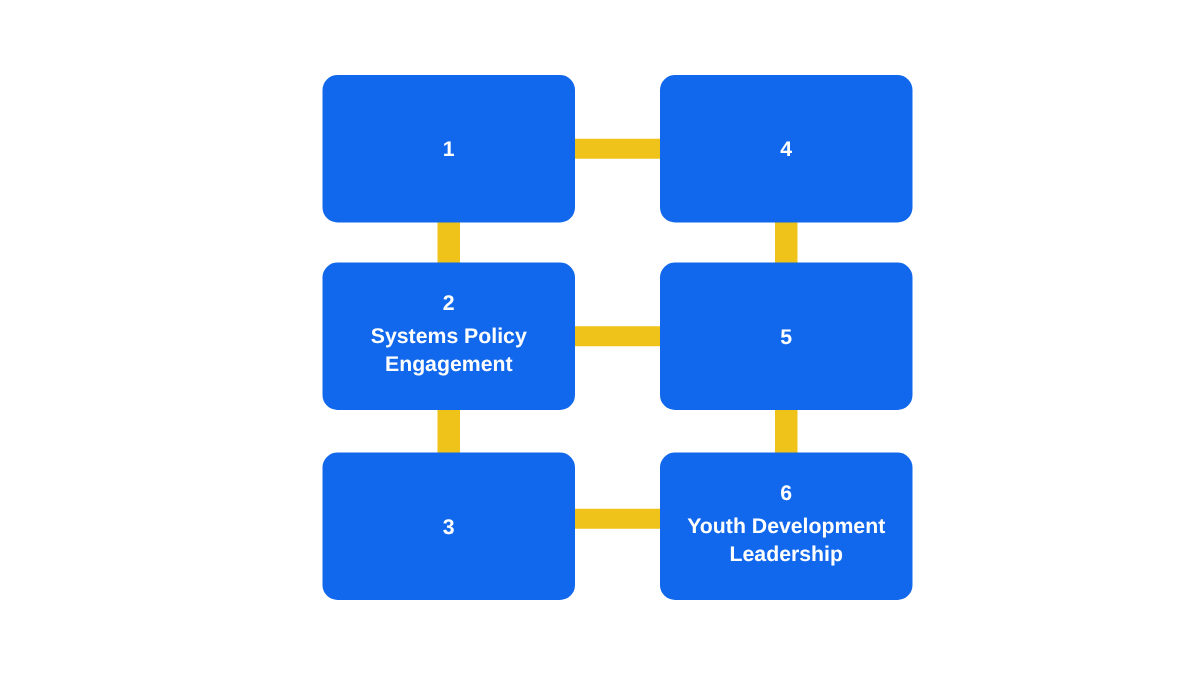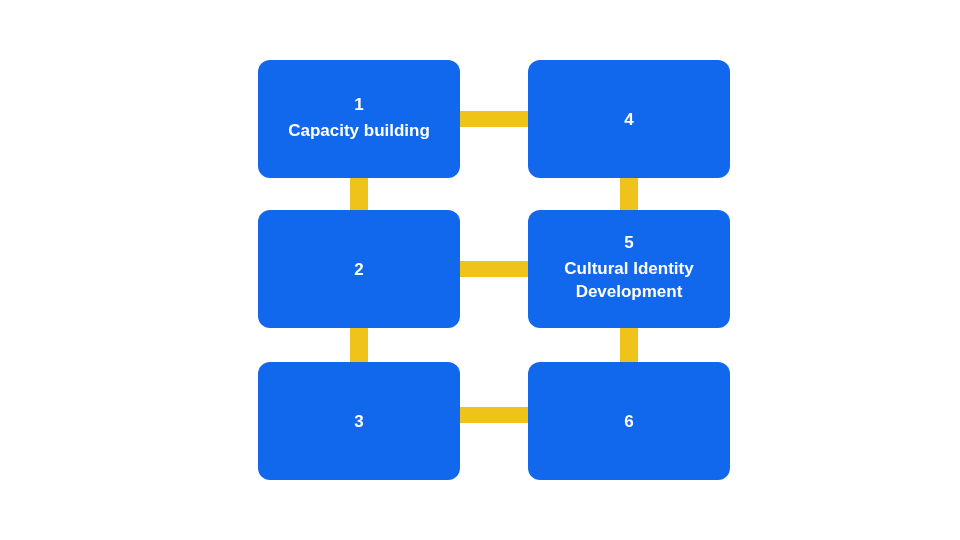--- a/index.html
+++ b/index.html
@@ -77,33 +77,33 @@
   <div class="connector h row1"></div>
   <div class="connector h row2"></div>
   <div class="connector h row3"></div>
   <div class="connector v col1 gap1"></div>
   <div class="connector v col1 gap2"></div>
   <div class="connector v col2 gap1"></div>
   <div class="connector v col2 gap2"></div>
 
   <div class="node pos-r1c1">
     <div class="num">1</div>
-    <div class="label">Capacity building</div>
   </div>
   <div class="node pos-r2c1">
     <div class="num">2</div>
+    <div class="label">Systems Policy Engagement</div>
   </div>
   <div class="node pos-r3c1">
     <div class="num">3</div>
   </div>
 
   <div class="node pos-r1c2">
     <div class="num">4</div>
   </div>
   <div class="node pos-r2c2">
     <div class="num">5</div>
-    <div class="label">Cultural Identity Development</div>
   </div>
   <div class="node pos-r3c2">
     <div class="num">6</div>
+    <div class="label">Youth Development Leadership</div>
   </div>
 
 </div>
 
 </body></html>

